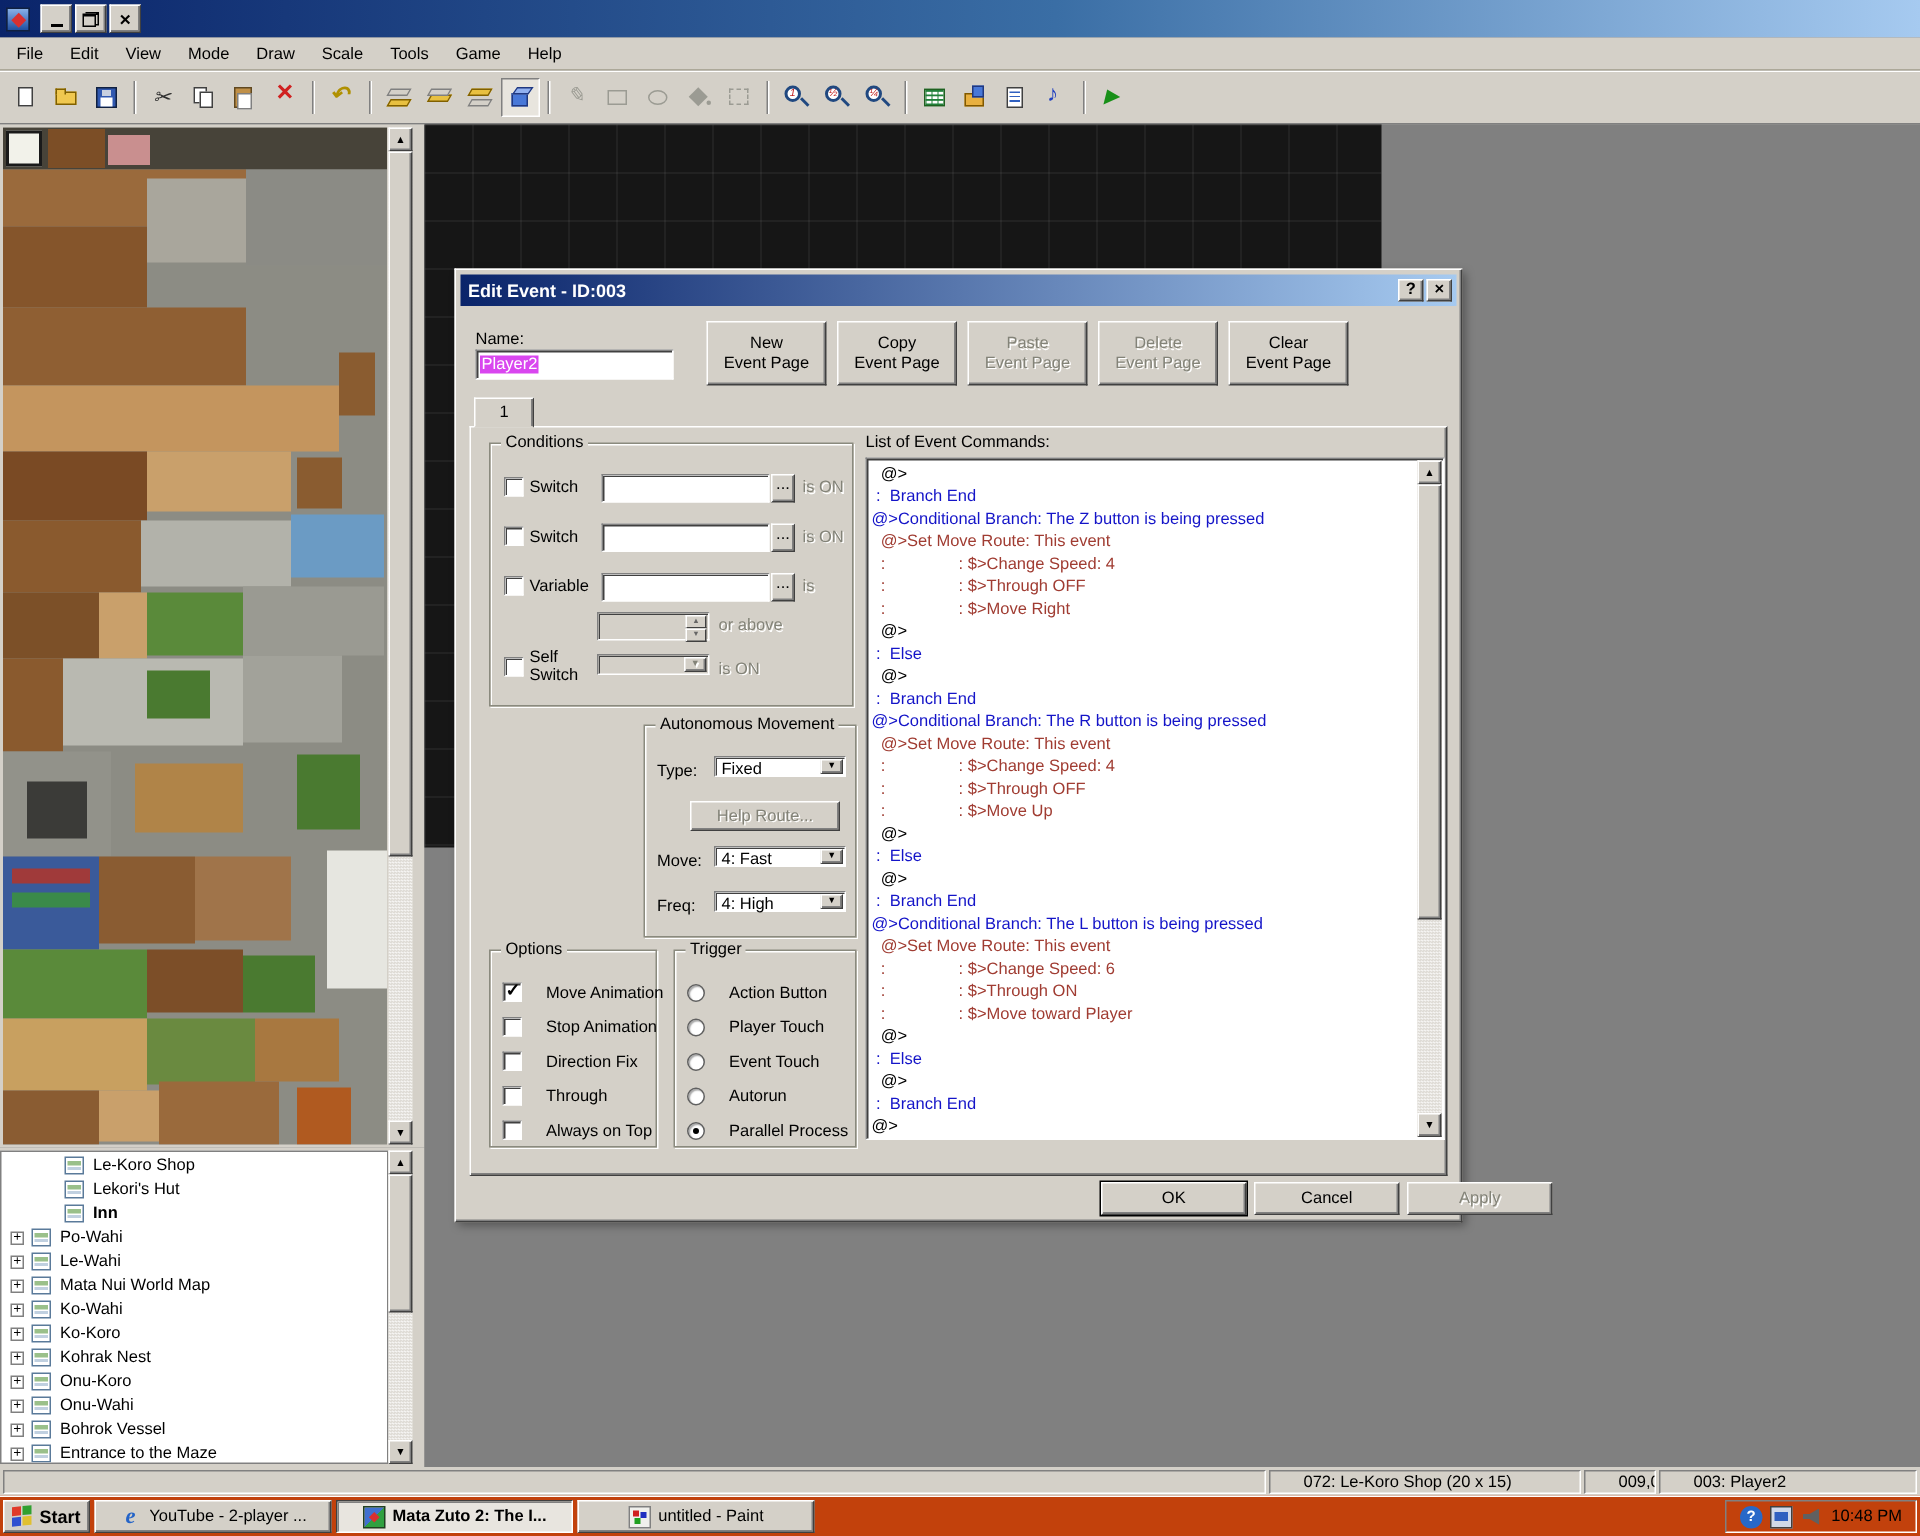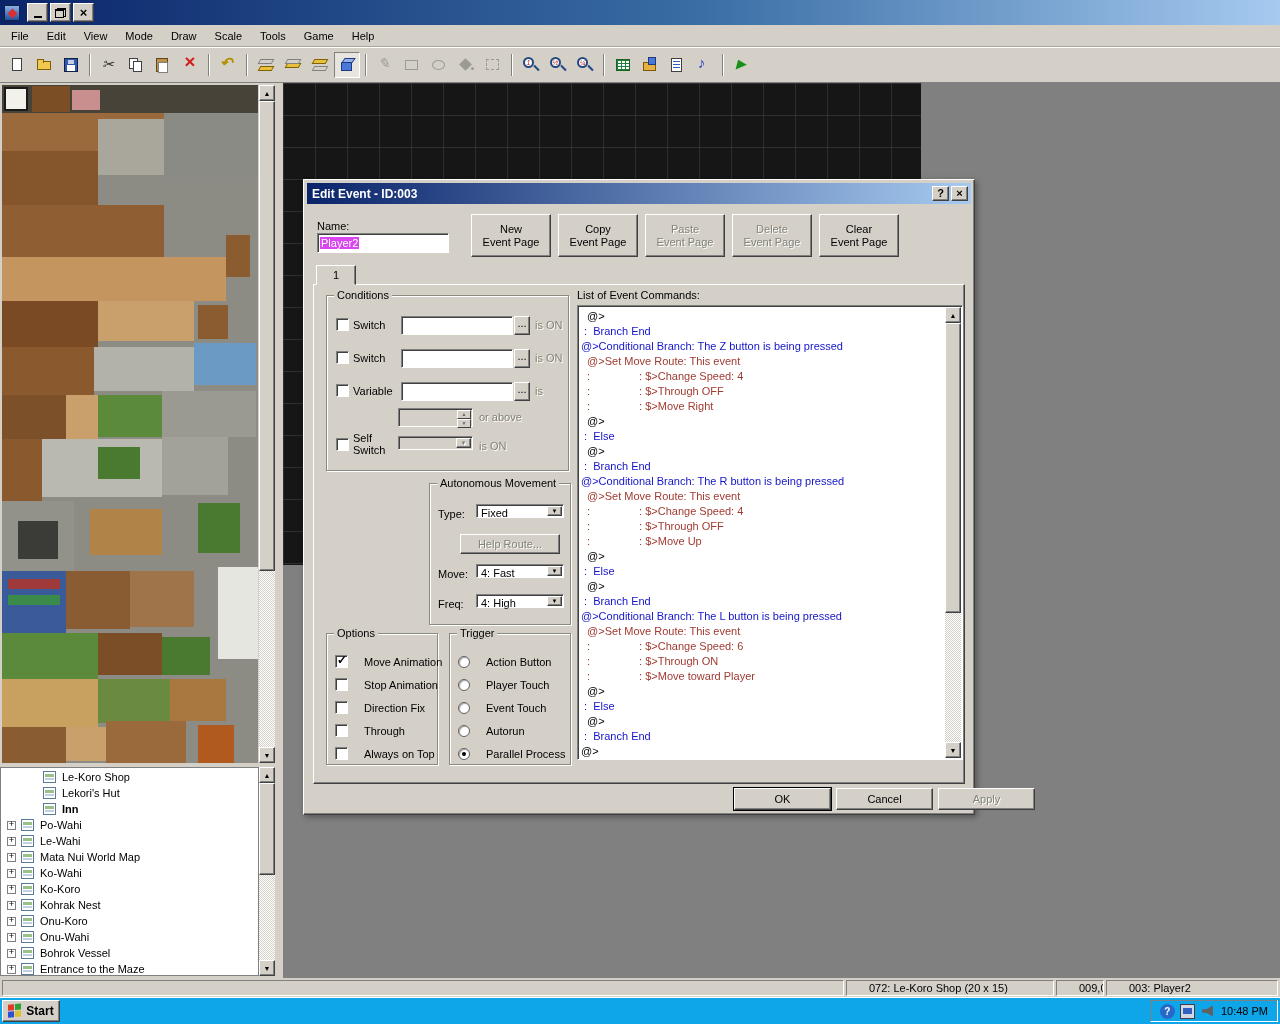--- a/index.html
+++ b/index.html
@@ -130,21 +130,21 @@
   .cmd-list{position:absolute;left:263px;top:20px;width:386px;height:455px;background:#fff;border:1px solid;border-color:#808080 #fff #fff #808080;box-shadow:inset 1px 1px 0 #404040;overflow:hidden}
   #cmd-lines{position:absolute;left:3px;top:3px;right:19px;white-space:pre;line-height:15px;font-size:11px}
   #footer-buttons{position:absolute;left:430px;top:608px;display:flex;gap:5px}
   .fbtn{width:97px;height:22px}
   .fbtn.def{box-shadow:0 0 0 1px #000,inset -1px -1px 0 #808080}
   
   .statusbar{left:0;top:978px;width:1280px;height:19px;background:#d4d0c8;display:flex;gap:2px;align-items:stretch;padding:2px 2px 1px}
   .sseg{border:1px solid;border-color:#808080 #fff #fff #808080;padding:1px 22px;white-space:nowrap;overflow:hidden}
   .sseg.fill{flex:1}
   
-  .taskbar{left:0;top:997px;width:1280px;height:27px;background:#0ea5e9;border-top:1px solid #fff;display:flex;align-items:center;padding:0 2px;gap:3px}
+  .taskbar{left:0;top:997px;width:1280px;height:27px;background:#c2410c;border-top:1px solid #fff;display:flex;align-items:center;padding:0 2px;gap:3px}
   .startbtn{width:58px;height:22px;display:flex;align-items:center;justify-content:center;gap:3px;font-weight:bold;font-size:12px}
   .winflag{width:15px;height:14px;display:grid;grid-template-columns:6px 6px;grid-template-rows:6px 6px;gap:1px;transform:skewY(-6deg)}
   .winflag i:nth-child(1){background:#e03a2a}.winflag i:nth-child(2){background:#30a030}
   .winflag i:nth-child(3){background:#3050d0}.winflag i:nth-child(4){background:#e0c030}
   #taskbtns{display:flex;gap:3px}
   .taskbtn{width:158px;height:22px;display:flex;align-items:center;gap:5px;padding:0 5px;overflow:hidden;white-space:nowrap}
   .taskbtn.active{border-color:#404040 #fff #fff #404040;box-shadow:inset 1px 1px 0 #808080;background:#e8e5df;font-weight:bold}
   .tbico{width:15px;height:15px;position:relative;flex:0 0 auto;display:flex;align-items:center;justify-content:center}
   .ico-internet-explorer::before{content:"e";font-family:"Liberation Serif",serif;font-style:italic;font-weight:bold;color:#2464c8;font-size:15px;line-height:1}
   .ico-rpg-maker{background:linear-gradient(135deg,#4070d0 50%,#30a040 50%);border:1px solid #204020}
@@ -588,20 +588,34 @@
 <div class="abs taskbar">
   <div class="startbtn btn">
     <span class="winflag">
         <i></i>
         <i></i>
         <i></i>
         <i></i>
       </span>
     <span>Start</span>
   </div>
+  <div id="taskbtns">
+      <div class="taskbtn btn">
+        <span class="tbico ico-internet-explorer"></span>
+        <span class="tblabel">YouTube - 2-player ...</span>
+      </div>
+      <div class="taskbtn btn active">
+        <span class="tbico ico-rpg-maker"></span>
+        <span class="tblabel">Mata Zuto 2: The I...</span>
+      </div>
+      <div class="taskbtn btn">
+        <span class="tbico ico-paint"></span>
+        <span class="tblabel">untitled - Paint</span>
+      </div>
+    </div>
   <div class="tray">
     <span id="tray-icons" style="display:inline-flex;gap:5px">
         <span class="tico2 tico-help"></span>
         <span class="tico2 tico-display"></span>
         <span class="tico2 tico-volume"></span>
       </span>
     <span class="clock">10:48 PM</span>
   </div>
 </div>
 

